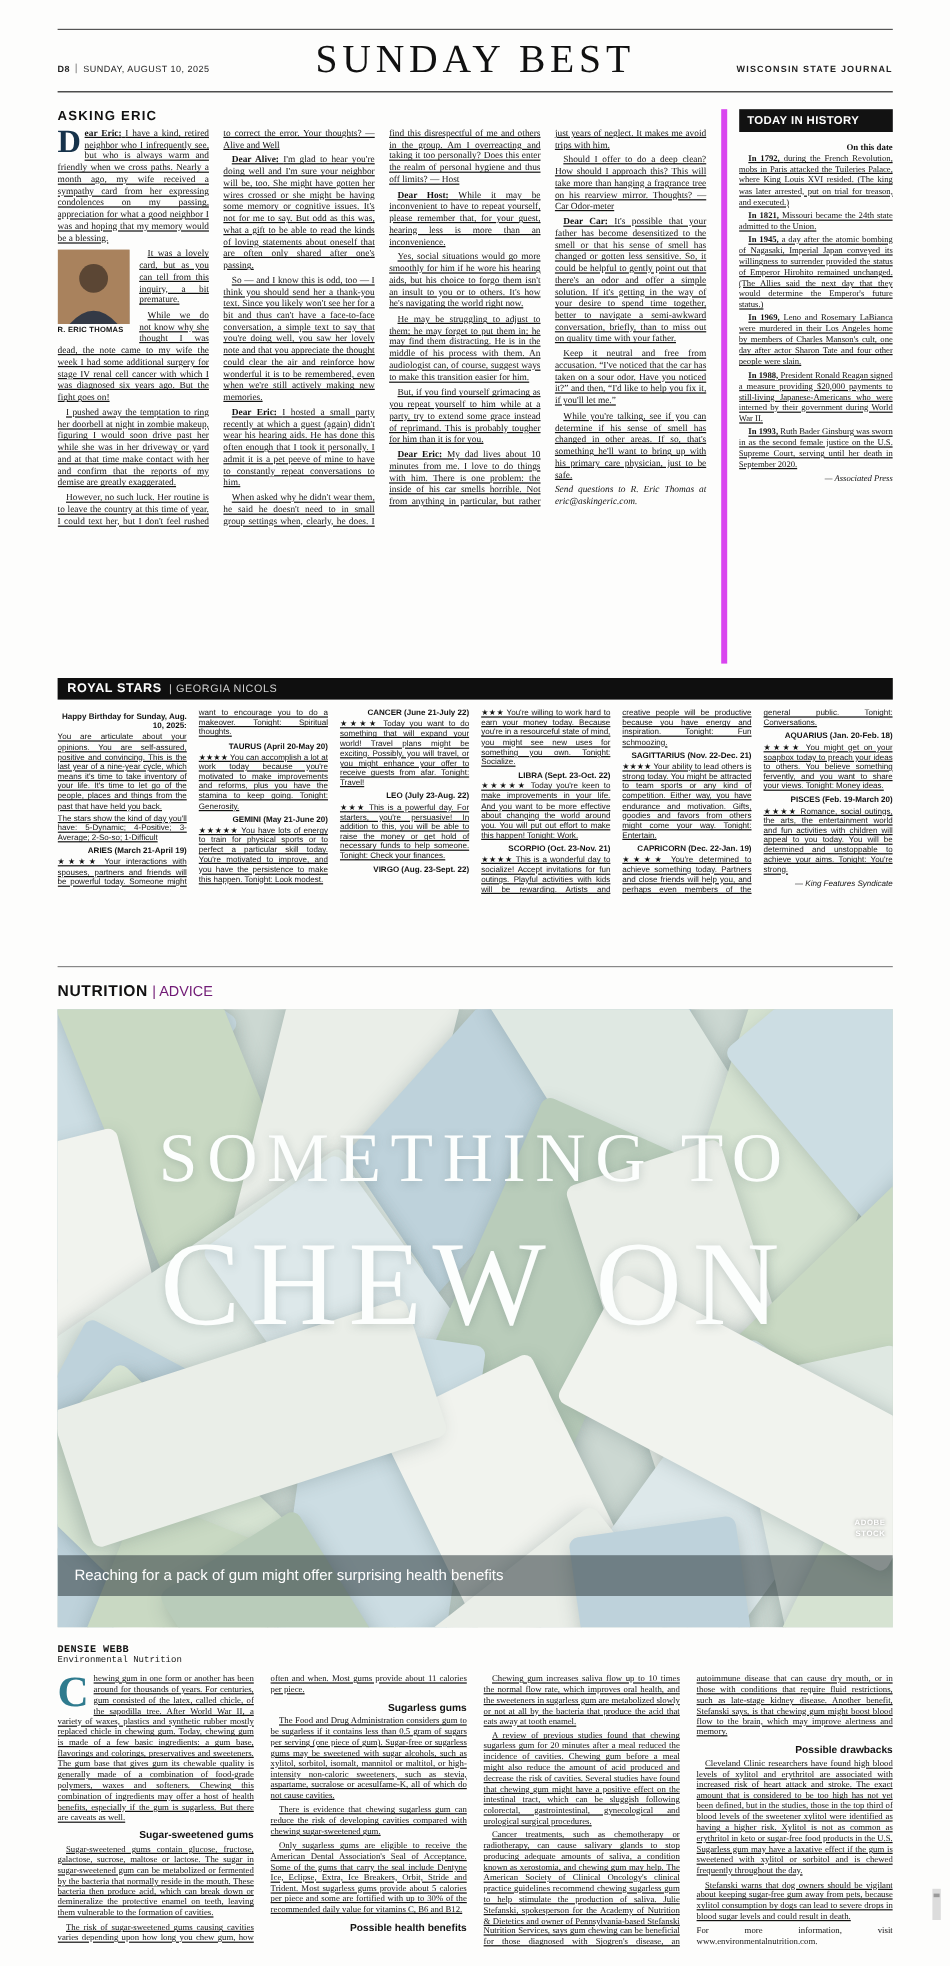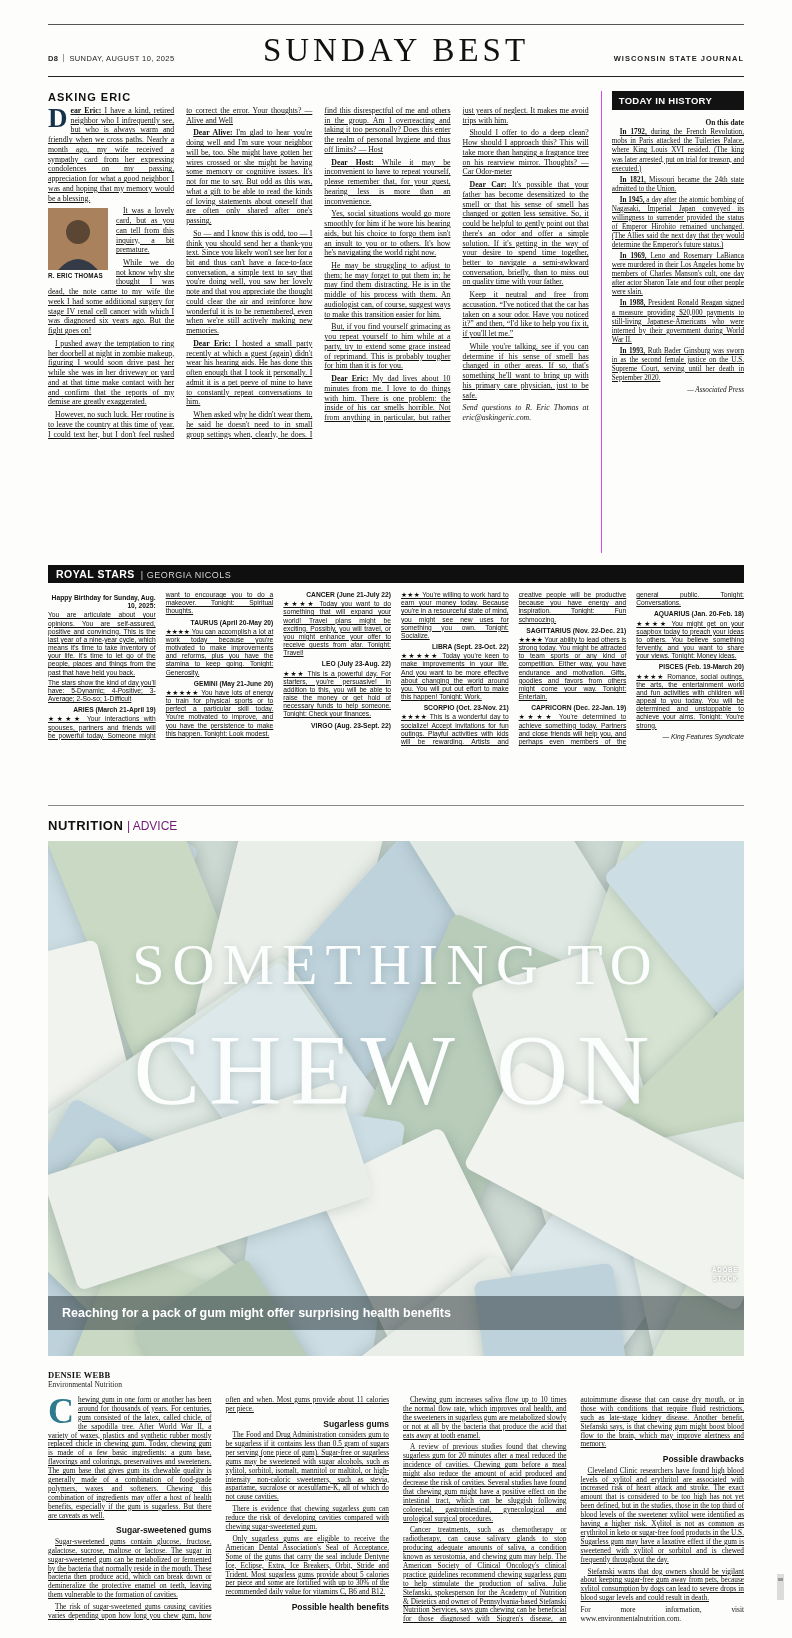--- a/index.html
+++ b/index.html
@@ -37,21 +37,21 @@
   .flow{display:contents;}
   .dropcap{float:left;font-weight:bold;font-size:27px;line-height:22px;padding:1px 3px 0 0;color:#16324a;}
   .dropcap.teal{font-size:36px;line-height:29px;color:#2f7b8e;padding-right:4px;}
 
   .photo-wrap{float:left;width:62px;margin:2px 6px 2px 0;}
   .photo{width:60px;height:62px;background:linear-gradient(160deg,#b9936f,#8a6a4e);overflow:hidden;}
   .photo svg{display:block;}
   .photo-caption{font-family:"Liberation Sans",sans-serif;font-weight:bold;font-size:6.3px;line-height:1.25;margin-top:2px;letter-spacing:.2px;}
 
   
-  .tih{width:148px;box-sizing:border-box;border-left:1px solid #d946ef;padding-left:10px;margin-top:8px;}
+  .tih{width:148px;box-sizing:border-box;border-left:5px solid #d946ef;padding-left:10px;margin-top:8px;}
   .tih-header{background:#121212;color:#fff;font-family:"Liberation Sans",sans-serif;font-weight:bold;font-size:9.5px;letter-spacing:.3px;padding:4px 7px;}
   .tih-body{font-size:7.2px;line-height:1.26;padding-top:5px;height:438px;overflow:hidden;text-align:justify;}
   .tih-body .subhead{font-size:7.4px;}
   .tih-body .para{text-indent:8px;margin-bottom:2px;}
   .tih-body .sig{text-align:right;}
 
   
   .rs-band{margin-top:12px;background:#0f0f0f;color:#fff;font-family:"Liberation Sans",sans-serif;padding:3px 8px;font-size:10.5px;display:flex;align-items:baseline;gap:6px;}
   .rs-title{font-weight:bold;letter-spacing:.5px;}
   .rs-author{color:#d4d4d4;font-size:9px;letter-spacing:.5px;}
@@ -67,22 +67,22 @@
   
   .nut-kicker{font-family:"Liberation Sans",sans-serif;font-size:13px;margin:12px 0 8px;}
   .nk1{font-weight:bold;letter-spacing:.5px;}
   .nk2{color:#701a75;font-size:12px;}
   .hero{position:relative;height:515px;background:#ccd8d2;overflow:hidden;}
   .stick{position:absolute;border-radius:8px;box-shadow:0 6px 16px rgba(66,88,90,.28);}
   .hero-title{position:absolute;left:0;right:0;top:90px;text-align:center;color:#fcfefd;text-shadow:0 2px 8px rgba(70,95,95,.25);}
   .hero-line1{font-size:58px;letter-spacing:8px;}
   .hero-line2{font-size:100px;letter-spacing:9px;margin-top:14px;}
   .hero-credit{position:absolute;right:6px;bottom:72px;color:#fff;font-family:"Liberation Sans",sans-serif;font-size:6.5px;font-weight:bold;text-align:right;line-height:1.35;letter-spacing:.5px;text-shadow:0 0 3px rgba(0,0,0,.45);}
-  .hero-caption{position:absolute;left:0;right:0;bottom:26px;background:rgba(45,58,62,.55);color:#fff;font-family:"Liberation Sans",sans-serif;font-size:12.5px;padding:10px 14px;font-weight:bold;}
-  .byline-block{margin-top:14px;font-family:Liberation Serif, serif;}
+  .hero-caption{position:absolute;left:0;right:0;bottom:26px;background:rgba(45,58,62,.55);color:#fff;font-family:"Liberation Sans",sans-serif;font-size:12.5px;padding:10px 14px;}
+  .byline-block{margin-top:14px;font-family:Liberation Mono, monospace;}
   .byline{font-size:8.5px;font-weight:bold;letter-spacing:.3px;}
   .byline2{font-size:7.5px;color:#222;}
   .nut-cols{
     column-count:4;column-gap:14px;height:240px;overflow:hidden;margin-top:7px;
     font-size:7.3px;line-height:1.22;text-align:justify;
   }
   .nut-cols .subhead{font-family:"Liberation Sans",sans-serif;font-size:8.5px;margin:5px 0 2px;}
   .nut-cols .sig{font-style:normal;}
 
   .print-mark{position:absolute;right:8px;bottom:38px;width:7px;height:26px;background:#dcdcdc;}

